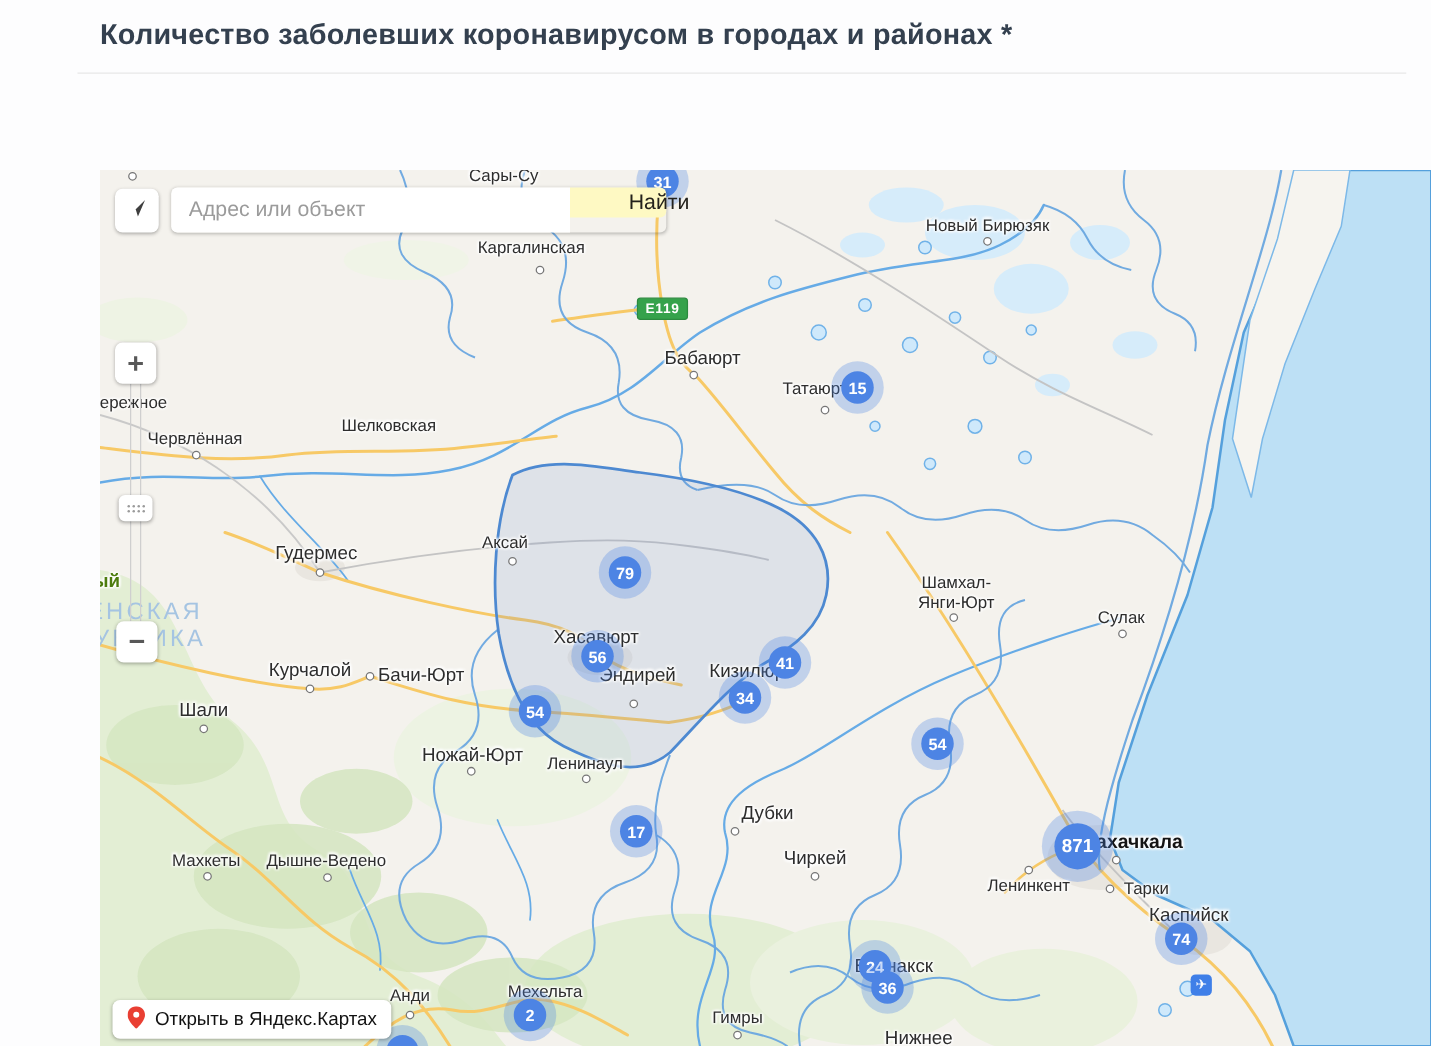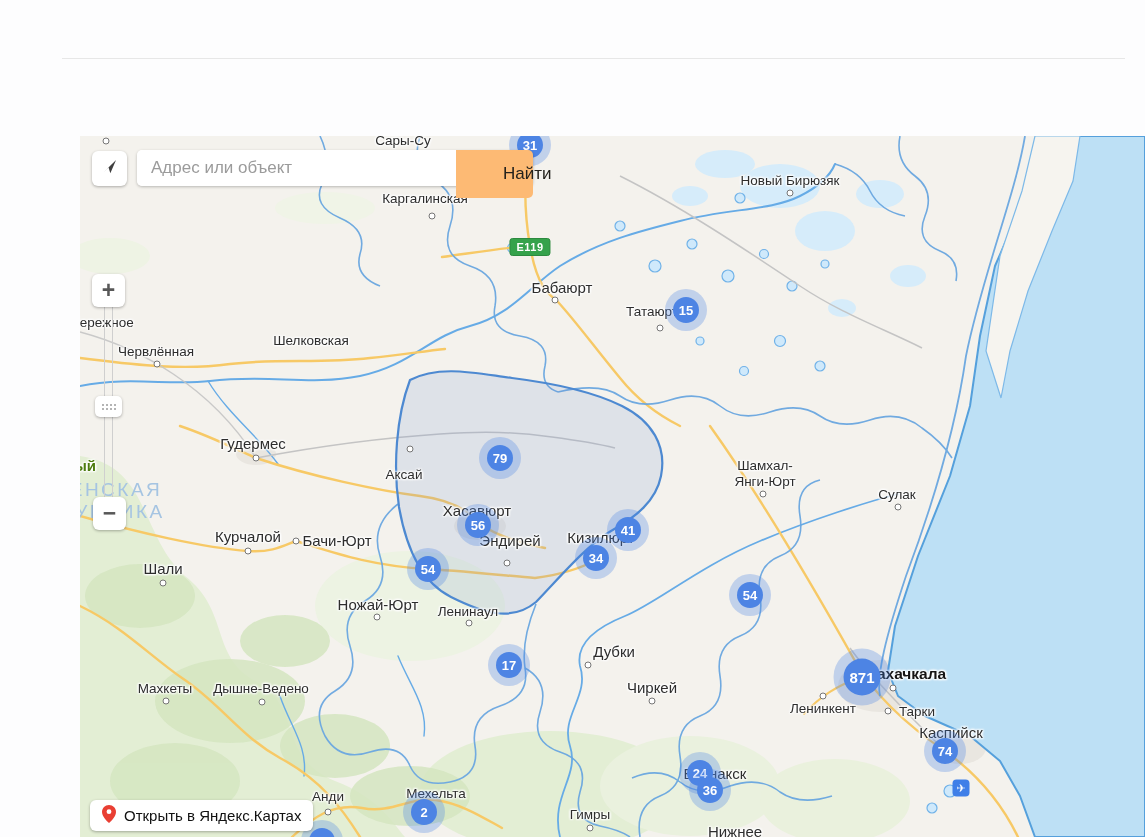--- a/index.html
+++ b/index.html
@@ -42,21 +42,21 @@
     border:12px solid transparent;border-top:13px solid #fff;border-bottom:0;}
   
   .ctl{position:absolute;background:#fff;border-radius:6px;box-shadow:0 1px 3px rgba(0,0,0,.3);
     z-index:5;display:flex;align-items:center;justify-content:center;cursor:pointer;box-sizing:border-box;}
   .locate-btn{left:12px;top:15px;width:35px;height:35px;}
   .searchbar{position:absolute;left:57px;top:14px;z-index:5;display:flex;height:36px;
     box-shadow:0 1px 3px rgba(0,0,0,.25);border-radius:5px;}
   .searchbar input{width:305px;height:36px;border:none;outline:none;border-radius:5px 0 0 5px;
     padding:0 0 0 14px;font-size:17px;font-family:"Liberation Sans",sans-serif;color:#222;}
   .searchbar input::placeholder{color:#9b9b9b;}
-  .find-btn{width:77px;height:48px;border:none;border-radius:0 5px 5px 0;background:#fdba74;
+  .find-btn{width:77px;height:24px;border:none;border-radius:0 5px 5px 0;background:#fef9c3;
     font-size:17px;font-family:"Liberation Sans",sans-serif;color:#24221c;cursor:pointer;padding-left:47px;}
   .zoom-in{left:12px;top:138px;width:33px;height:33px;font-size:23px;font-weight:bold;color:#585858;}
   .zoom-out{left:13px;top:361px;width:33px;height:33px;font-size:23px;font-weight:bold;color:#585858;}
   .zoom-track{position:absolute;left:24px;top:171px;width:7px;height:190px;z-index:4;
     border-left:1.5px solid #cfcfcf;border-right:1.5px solid #cfcfcf;}
   .zoom-handle{left:15px;top:260px;width:27px;height:21px;border-radius:5px;}
   .zoom-handle .dots{position:relative;width:14px;height:6px;}
   .zoom-handle .dots:before,.zoom-handle .dots:after{content:"";position:absolute;left:0;
     width:2px;height:2px;border-radius:50%;background:#9b9b9b;
     box-shadow:4px 0 0 #9b9b9b,8px 0 0 #9b9b9b,12px 0 0 #9b9b9b;}
@@ -67,20 +67,21 @@
     background:#35a24b;color:#fff;font-size:11px;font-weight:bold;padding:2px 6px;
     border-radius:3px;z-index:1;letter-spacing:.5px;border:1px solid #2c8a3f;}
   .airport{position:absolute;left:881px;top:652px;transform:translate(-50%,-50%);width:17px;
     height:17px;background:#3f7fe8;border-radius:4px;color:#fff;font-size:11px;display:flex;
     align-items:center;justify-content:center;z-index:2;}
 </style>
 </head>
 <body>
 
 <div class="page">
+  <h1 class="title">Количество заболевших коронавирусом в городах и районах *</h1>
   <div class="divider"></div>
 
   <div class="map">
 
     <svg class="terrain" width="1065" height="701" viewBox="0 0 1065 701">
       <rect width="1065" height="701" fill="#f4f2ed"></rect>
       <g fill="#e3eed4">
         <path d="M0,320 C70,330 60,400 105,440 C150,475 130,520 175,545 C225,572 195,620 255,645 C300,662 315,690 325,701 L0,701 Z"></path>
         <ellipse cx="470" cy="655" rx="130" ry="60"></ellipse>
         <ellipse cx="610" cy="650" rx="90" ry="50" fill="#eaf1de"></ellipse>
@@ -184,21 +185,21 @@
         <div class="place big" style="left: 482px; top: 151px;">Бабаюрт</div>
         <div class="dot" style="left: 475px; top: 164px;"></div>
         <div class="place t" style="left: 572px; top: 175px;">Татаюрт</div>
         <div class="dot" style="left: 580px; top: 192px;"></div>
         <div class="place t" style="left: 23px; top: 186px;">бережное</div>
         <div class="place t" style="left: 76px; top: 215px;">Червлённая</div>
         <div class="dot" style="left: 77px; top: 228px;"></div>
         <div class="place t" style="left: 231px; top: 204px;">Шелковская</div>
         <div class="place big" style="left: 173px; top: 307px;">Гудермес</div>
         <div class="dot" style="left: 176px; top: 322px;"></div>
-        <div class="place t" style="left: 324px; top: 298px; margin-top: 40px;">Аксай</div>
+        <div class="place t" style="left: 324px; top: 298px;">Аксай</div>
         <div class="dot" style="left: 330px; top: 313px;"></div>
         <div class="place bold" style="left: 5px; top: 329px;">ый</div>
         <div class="place region" style="left: 36px; top: 354px;">ЕНСКАЯ</div>
         <div class="place region" style="left: 40px; top: 376px;">УБЛИКА</div>
         <div class="place big" style="left: 397px; top: 374px;">Хасавюрт</div>
         <div class="place big" style="left: 430px; top: 404px;">Эндирей</div>
         <div class="dot" style="left: 427px; top: 427px;"></div>
         <div class="place big" style="left: 521px; top: 401px;">Кизилюрт</div>
         <div class="place big" style="left: 168px; top: 400px;">Курчалой</div>
         <div class="dot" style="left: 168px; top: 415px;"></div>

